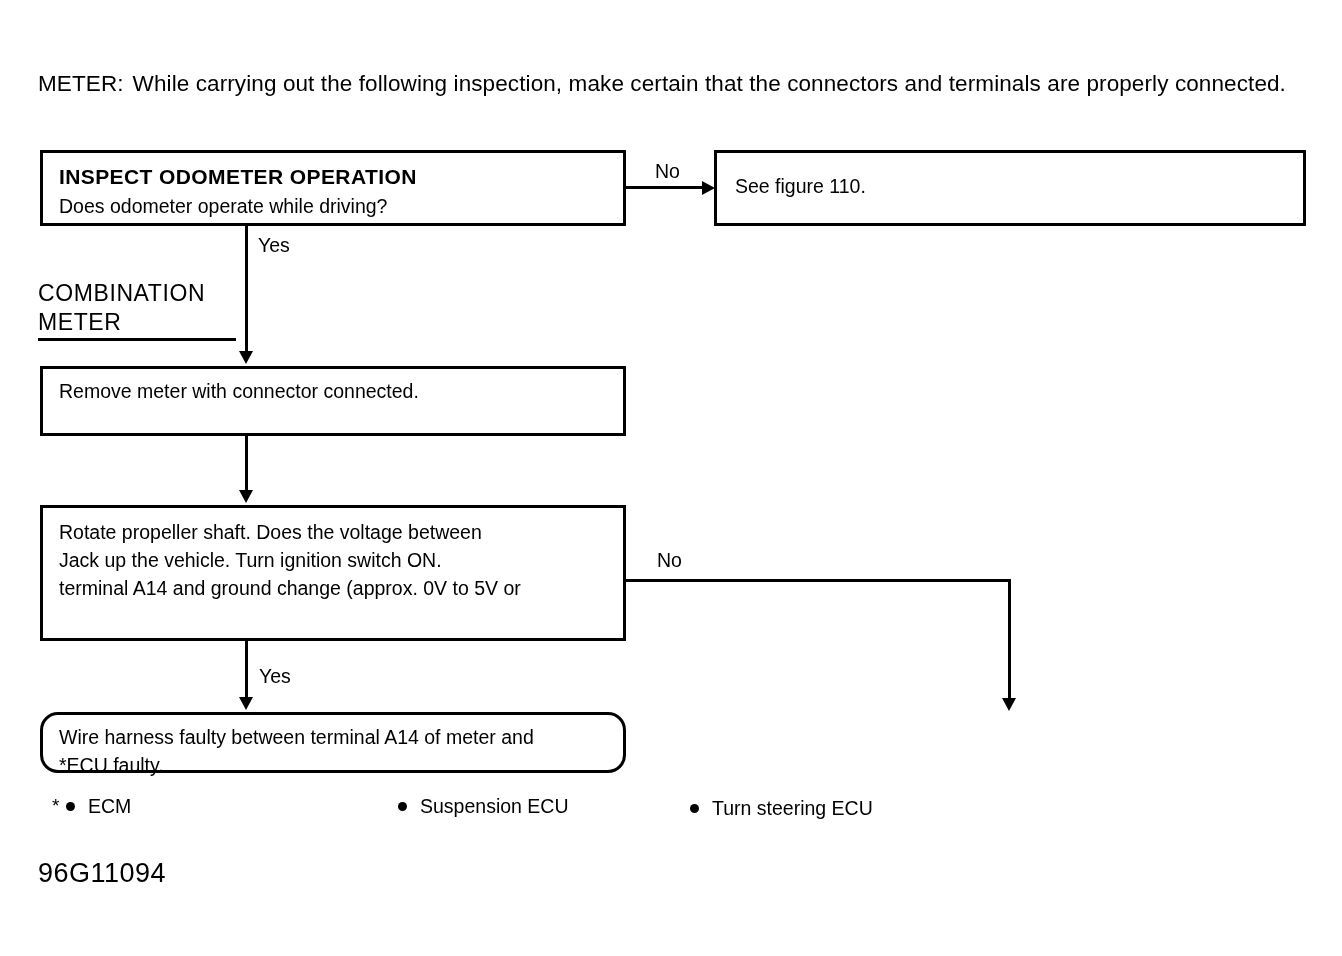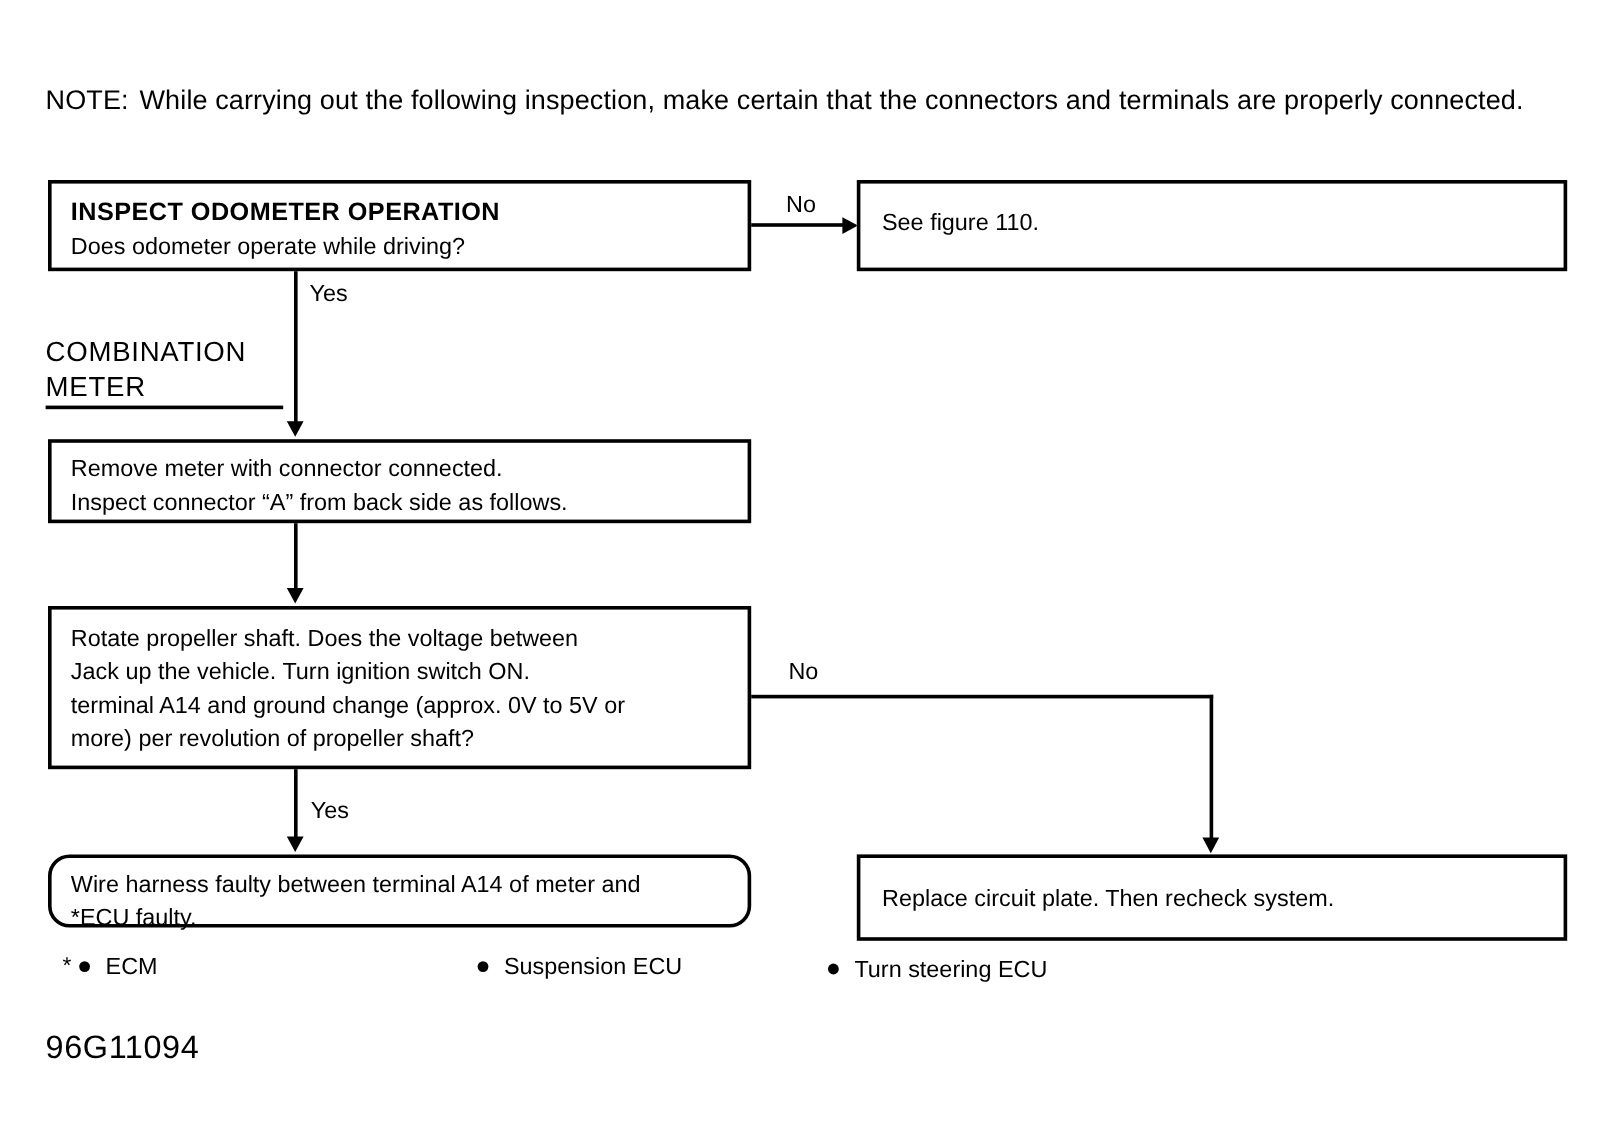--- a/index.html
+++ b/index.html
@@ -165,21 +165,21 @@
     letter-spacing: 0.5px;
     white-space: nowrap;
   }
 </style>
 </head>
 <body>
 
 <div id="page">
 
   <div class="note">
-    <span class="note-label">NOTE:</span><span>While carrying out the following inspection, make certain that the connectors and terminals are properly connected.</span>
+    <span class="note-label">METER:</span><span>While carrying out the following inspection, make certain that the connectors and terminals are properly connected.</span>
   </div>
 
   <div class="box" id="box-inspect">
     <div class="box-inner">
       <div class="box-title">INSPECT ODOMETER OPERATION</div>
       <div class="box-line">Does odometer operate while driving?</div>
     </div>
   </div>
 
   <div class="hline" style="left:626px; top:186px; width:82px;"></div>
@@ -198,57 +198,50 @@
 
   <div id="section-heading">
     <div class="heading-line">COMBINATION</div>
     <div class="heading-line">METER</div>
     <div class="heading-rule"></div>
   </div>
 
   <div class="box" id="box-remove-meter">
     <div class="box-inner">
       <div class="box-line">Remove meter with connector connected.</div>
-      <div class="box-line">Inspect connector “A” from back side as follows.</div>
     </div>
   </div>
 
   <div class="vline" style="left:245px; top:436px; height:56px;"></div>
   <div class="arrow-down" style="left:239px; top:490px;"></div>
 
   <div class="box" id="box-jack-up">
     <div class="box-inner">
       <div class="box-line">Rotate propeller shaft. Does the voltage between</div>
       <div class="box-line">Jack up the vehicle. Turn ignition switch ON.</div>
       <div class="box-line">terminal A14 and ground change (approx. 0V to 5V or</div>
-      <div class="box-line">more) per revolution of propeller shaft?</div>
     </div>
   </div>
 
   <div class="hline" style="left:626px; top:579px; width:385px;"></div>
   <div class="vline" style="left:1008px; top:579px; height:122px;"></div>
   <div class="arrow-down" style="left:1002px; top:698px;"></div>
   <div class="edge-label" style="left:657px; top:549px;">No</div>
 
   <div class="vline" style="left:245px; top:641px; height:58px;"></div>
   <div class="arrow-down" style="left:239px; top:697px;"></div>
   <div class="edge-label" style="left:259px; top:665px;">Yes</div>
 
   <div class="box" id="box-wire-harness">
     <div class="box-inner">
       <div class="box-line">Wire harness faulty between terminal A14 of meter and</div>
       <div class="box-line">*ECU faulty.</div>
     </div>
   </div>
 
-  <div class="box" id="box-replace">
-    <div class="box-inner">
-      <div class="box-line">Replace circuit plate. Then recheck system.</div>
-    </div>
-  </div>
 
   <div class="bullet-list" id="bullets-left">
     <div class="asterisk-mark" style="left:12px; top:5px;">*</div>
 
     <div class="bullet-row">
       <div class="bullet-item col-a">
         <span class="bullet-dot"></span><span>ECM</span>
       </div>
       <div class="bullet-item col-b">
         <span class="bullet-dot"></span><span>Suspension ECU</span>

